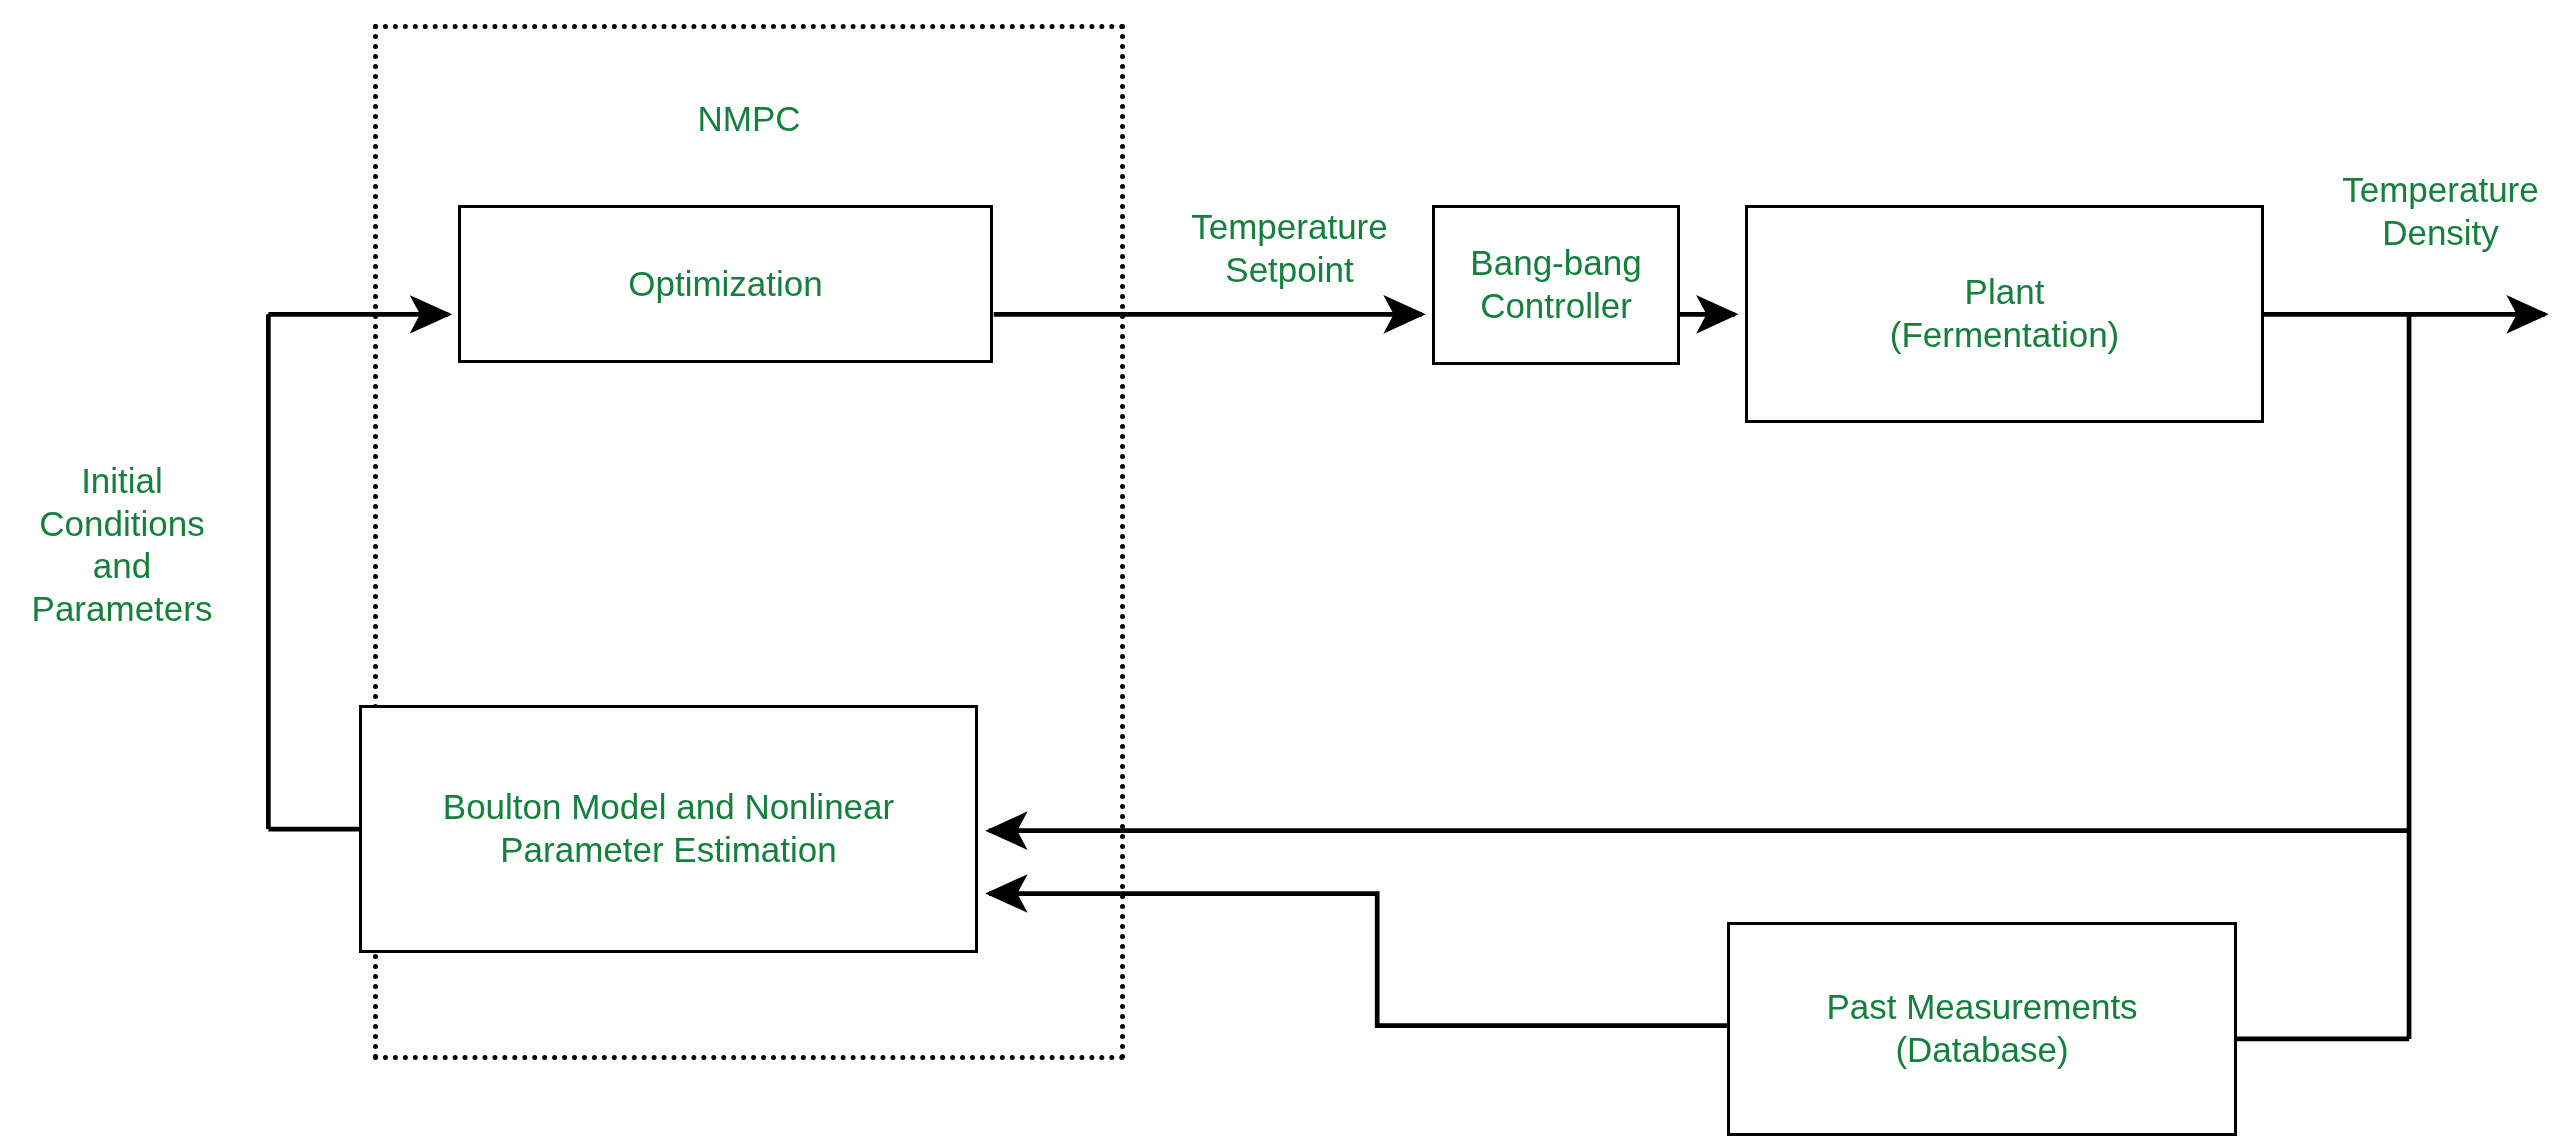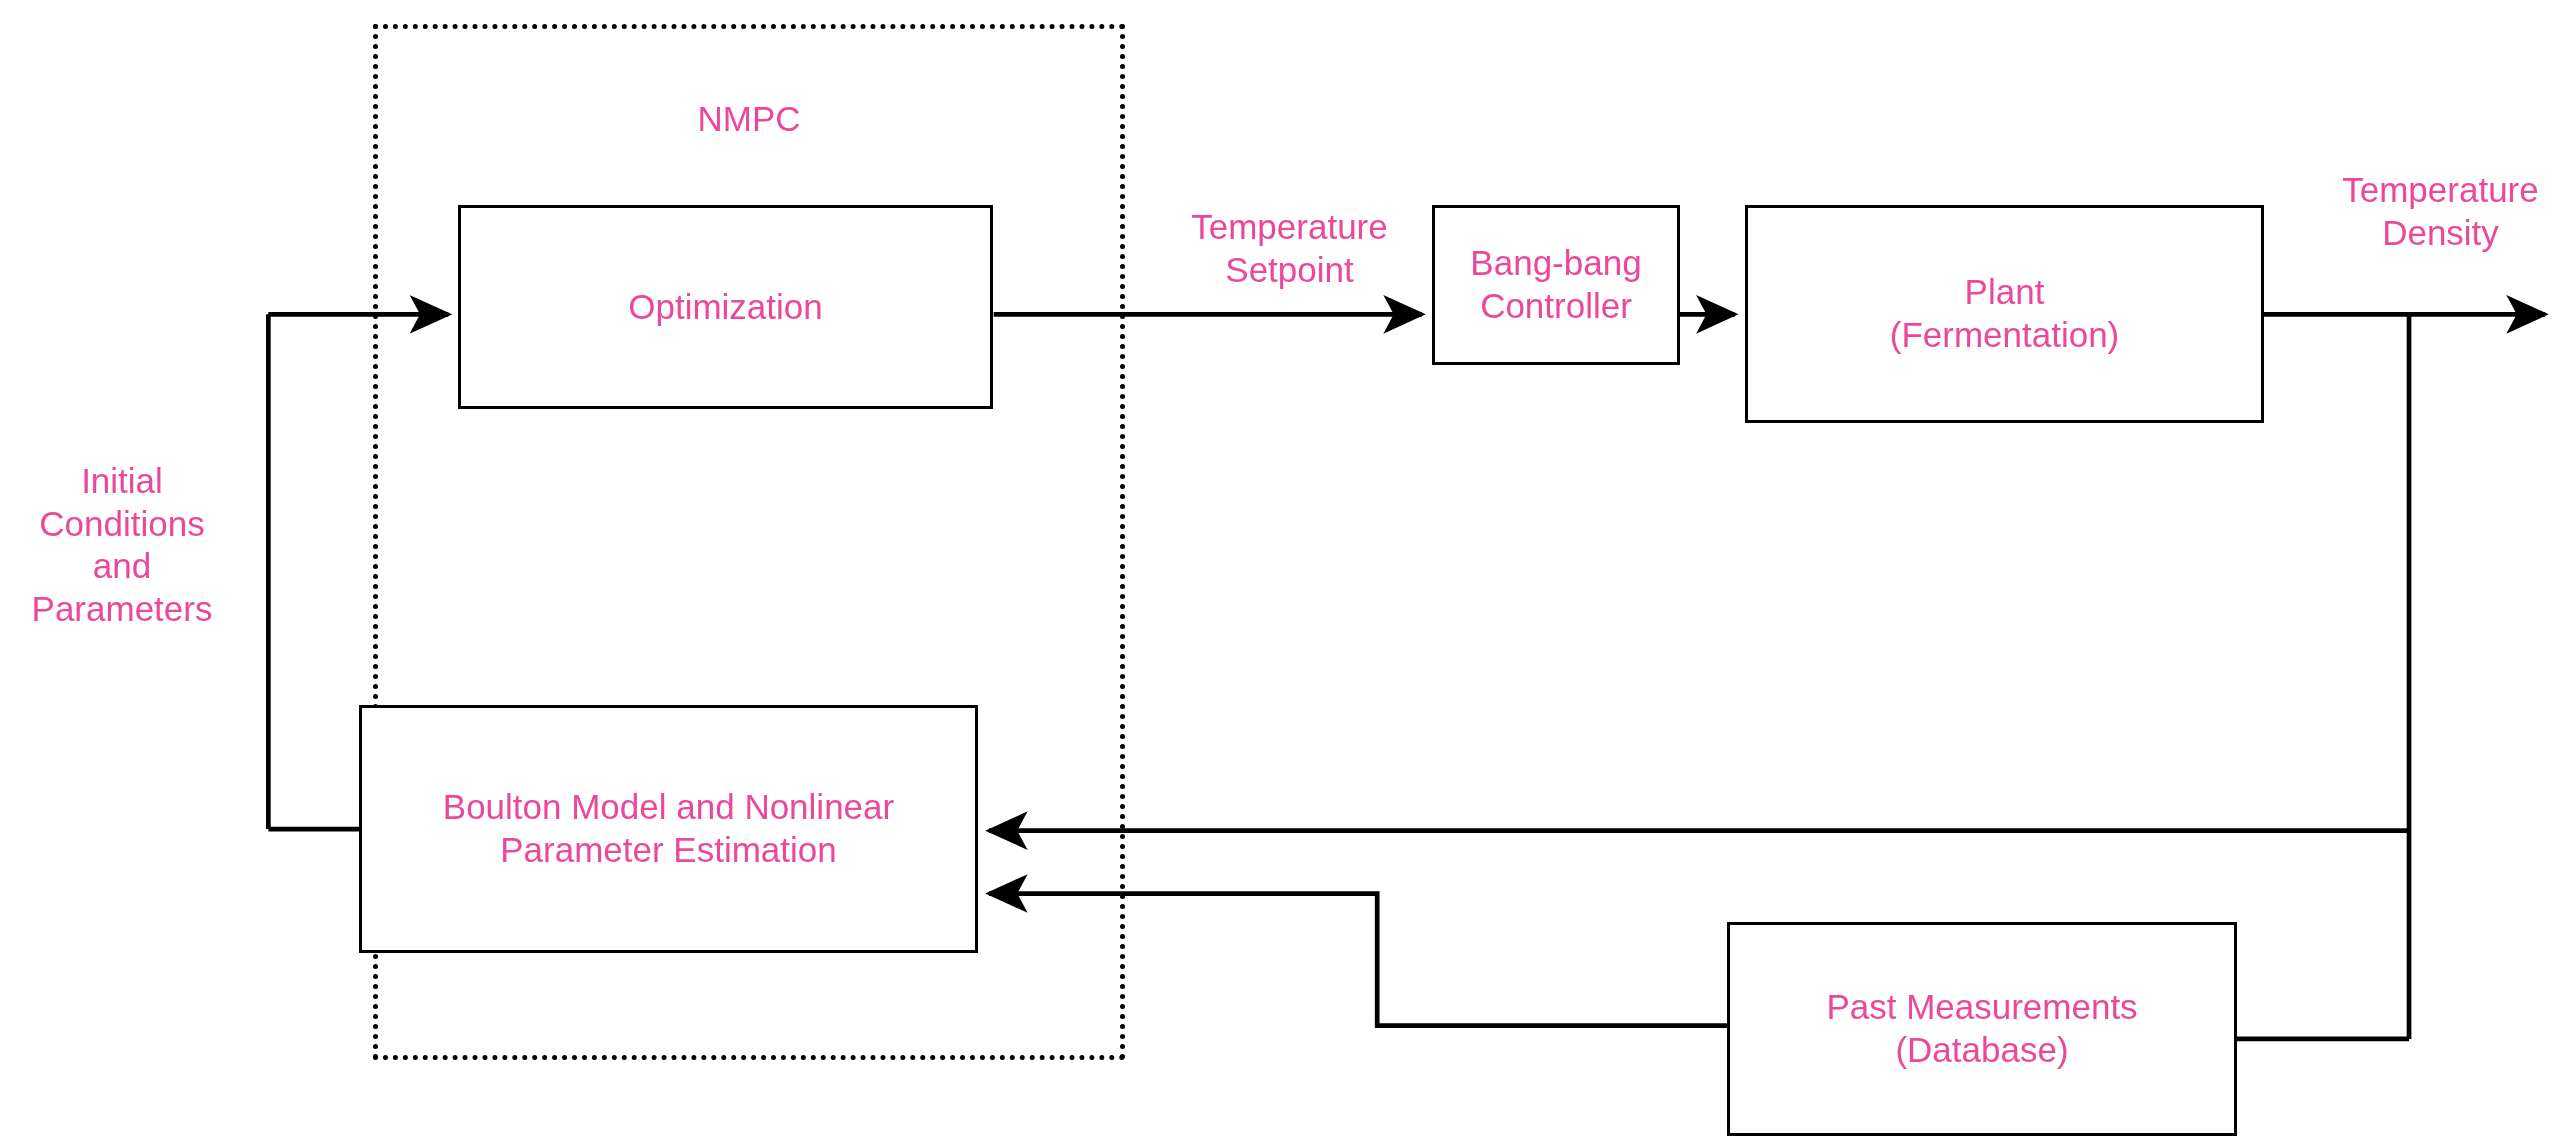--- a/index.html
+++ b/index.html
@@ -2,21 +2,21 @@
 <html style="font-size:12.6px"><head>
 <meta charset="utf-8">
 <style>
   html,body{margin:0;padding:0;background:#ffffff;}
   #canvas{
     position:relative;
     width:2576px;
     height:1145px;
     background:#ffffff;
     font-family:"Liberation Sans", sans-serif;
-    color:#ec4899;
+    color:#15803d;
     overflow:hidden;
   }
   #canvas svg{position:absolute;left:0;top:0;width:2576px;height:1145px;}
   .blk{
     position:absolute;
     box-sizing:border-box;
     border:3.9px solid #000;
     background:#fff;
     display:flex;
     align-items:center;
@@ -73,21 +73,21 @@
       <path d="M3065,1322 L2210,1322" marker-end="url(#ah)"></path>
 
       <path d="M2197,1305 L1752,1305 L1752,1137 L1258,1137" marker-end="url(#ah)"></path>
     </g>
   </svg>
 
   <div class="dotted-region" style="left:373px;top:23.6px;width:752px;height:1036px;"></div>
 
   <div class="lbl" style="left:373px;top:98px;width:752px;">NMPC</div>
 
-  <div class="blk" style="left:458px;top:205px;width:535px;height:204px;">Optimization</div>
+  <div class="blk" style="left:458px;top:205px;width:535px;height:158px;">Optimization</div>
 
   <div class="blk" style="left:1432px;top:205px;width:248px;height:160px;">Bang-bang
 Controller</div>
 
   <div class="blk" style="left:359px;top:705px;width:619px;height:248px;">Boulton Model and Nonlinear
 Parameter Estimation</div>
 
   <div class="blk" style="left:1745px;top:205px;width:519px;height:218px;">Plant
 (Fermentation)</div>
 

